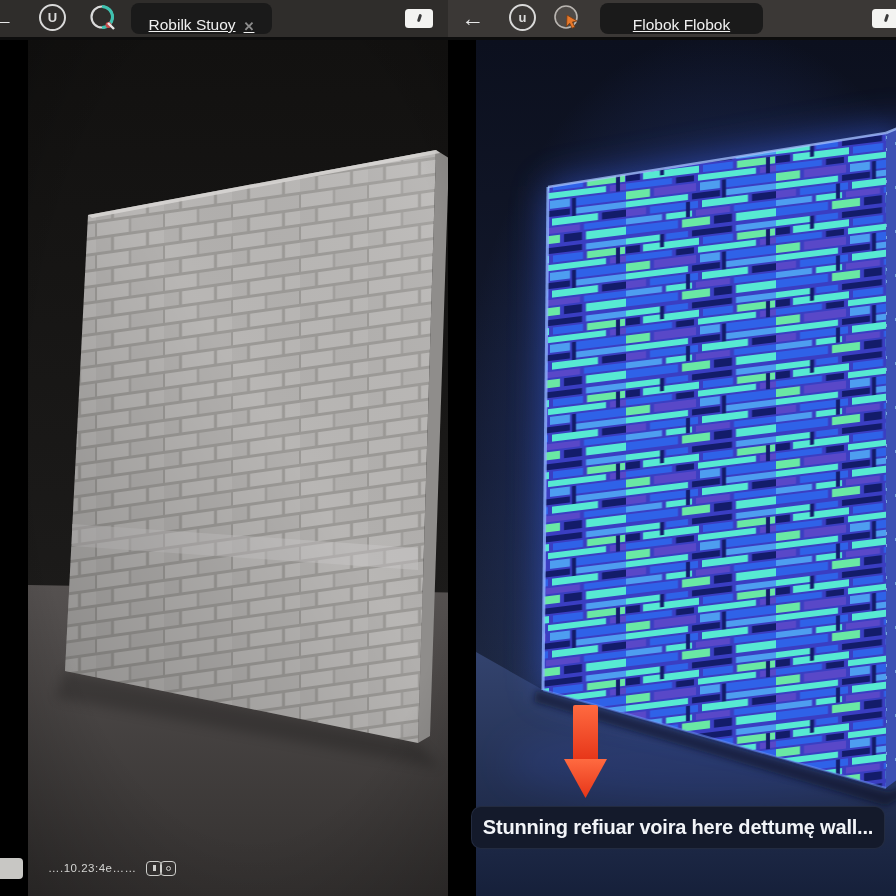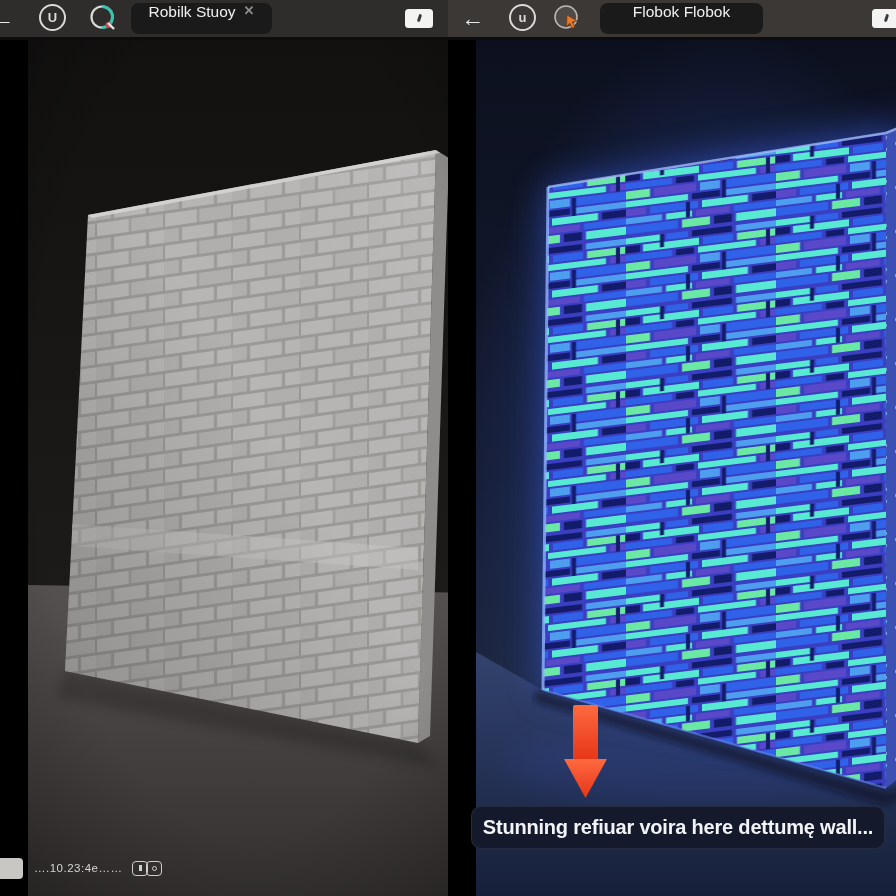--- a/index.html
+++ b/index.html
@@ -20,39 +20,39 @@
   .tb-right .back{left:13px;}
   .circle-badge{position:absolute;top:4px;width:27px;height:27px;border:2.4px solid #d9d9d9;
     border-radius:50%;box-sizing:border-box;display:flex;align-items:center;justify-content:center;
     color:#dcdcdc;font-size:13px;font-weight:bold;}
   .tb-left .circle-badge{left:39px;}
   .tb-right .circle-badge{left:61px;}
   .logo28{position:absolute;top:4px;width:28px;height:28px;}
   .tb-left .logo28{left:88px;}
   .tb-right .logo28{left:105px;}
   .tab{position:absolute;top:3px;height:31px;background:var(--tab-bg,#1a1a1a);border-radius:8px;
-    display:flex;align-items:flex-start;justify-content:center;gap:8px;color:#f0f0f0;font-size:15.5px;}
+    display:flex;align-items:flex-end;justify-content:center;gap:8px;color:#f0f0f0;font-size:15.5px;text-decoration:underline;}
   .tb-left .tab{left:131px;width:141px;}
   .tb-right .tab{left:152px;width:163px;}
   .tab .close{color:#8d8d8d;font-size:13px;font-weight:bold;}
   .pip{position:absolute;top:9px;width:28px;height:19px;background:#f3f3f1;border-radius:3.5px;}
   .tb-left .pip{left:405px;}
   .tb-right .pip{left:424px;}
   .pip i{position:absolute;left:13px;top:5px;width:3px;height:8px;background:#3a3a3a;
     border-radius:2px;transform:rotate(18deg);}
 
   
   .scenes{display:flex;}
   .scene{width:448px;height:856px;position:relative;overflow:hidden;padding-left:28px;}
   .scene-svg{display:block;}
 
   
   .hud{position:absolute;left:0;bottom:16px;height:24px;display:flex;align-items:center;}
   .hud-chip{width:27px;height:21px;background:#c8c7c4;border-radius:4px;margin-left:-4px;}
-  .hud-text{color:#d4d4d2;font-size:11.5px;letter-spacing:.5px;margin-left:11px;white-space:nowrap;text-align:center;}
+  .hud-text{color:#d4d4d2;font-size:11.5px;letter-spacing:.5px;margin-left:25px;white-space:nowrap;text-align:center;}
   .hud-badge{display:flex;margin-left:10px;}
   .hud-badge b{width:14px;height:13px;border:1.6px solid #cfcfcc;border-radius:4px;display:flex;
     align-items:center;justify-content:center;}
   .hud-badge b:first-child{margin-right:-2px;}
   .hud-badge .bar{width:2.5px;height:6px;background:#cfcfcc;}
   .hud-badge .dot{width:5px;height:5px;border:1.6px solid #cfcfcc;border-radius:50%;box-sizing:border-box;}
 
   
   .caption{position:absolute;left:23px;top:766px;width:414px;height:43px;
     background:var(--caption-bg,#141a2b);border:1px solid rgba(130,150,200,.14);border-radius:10px;

